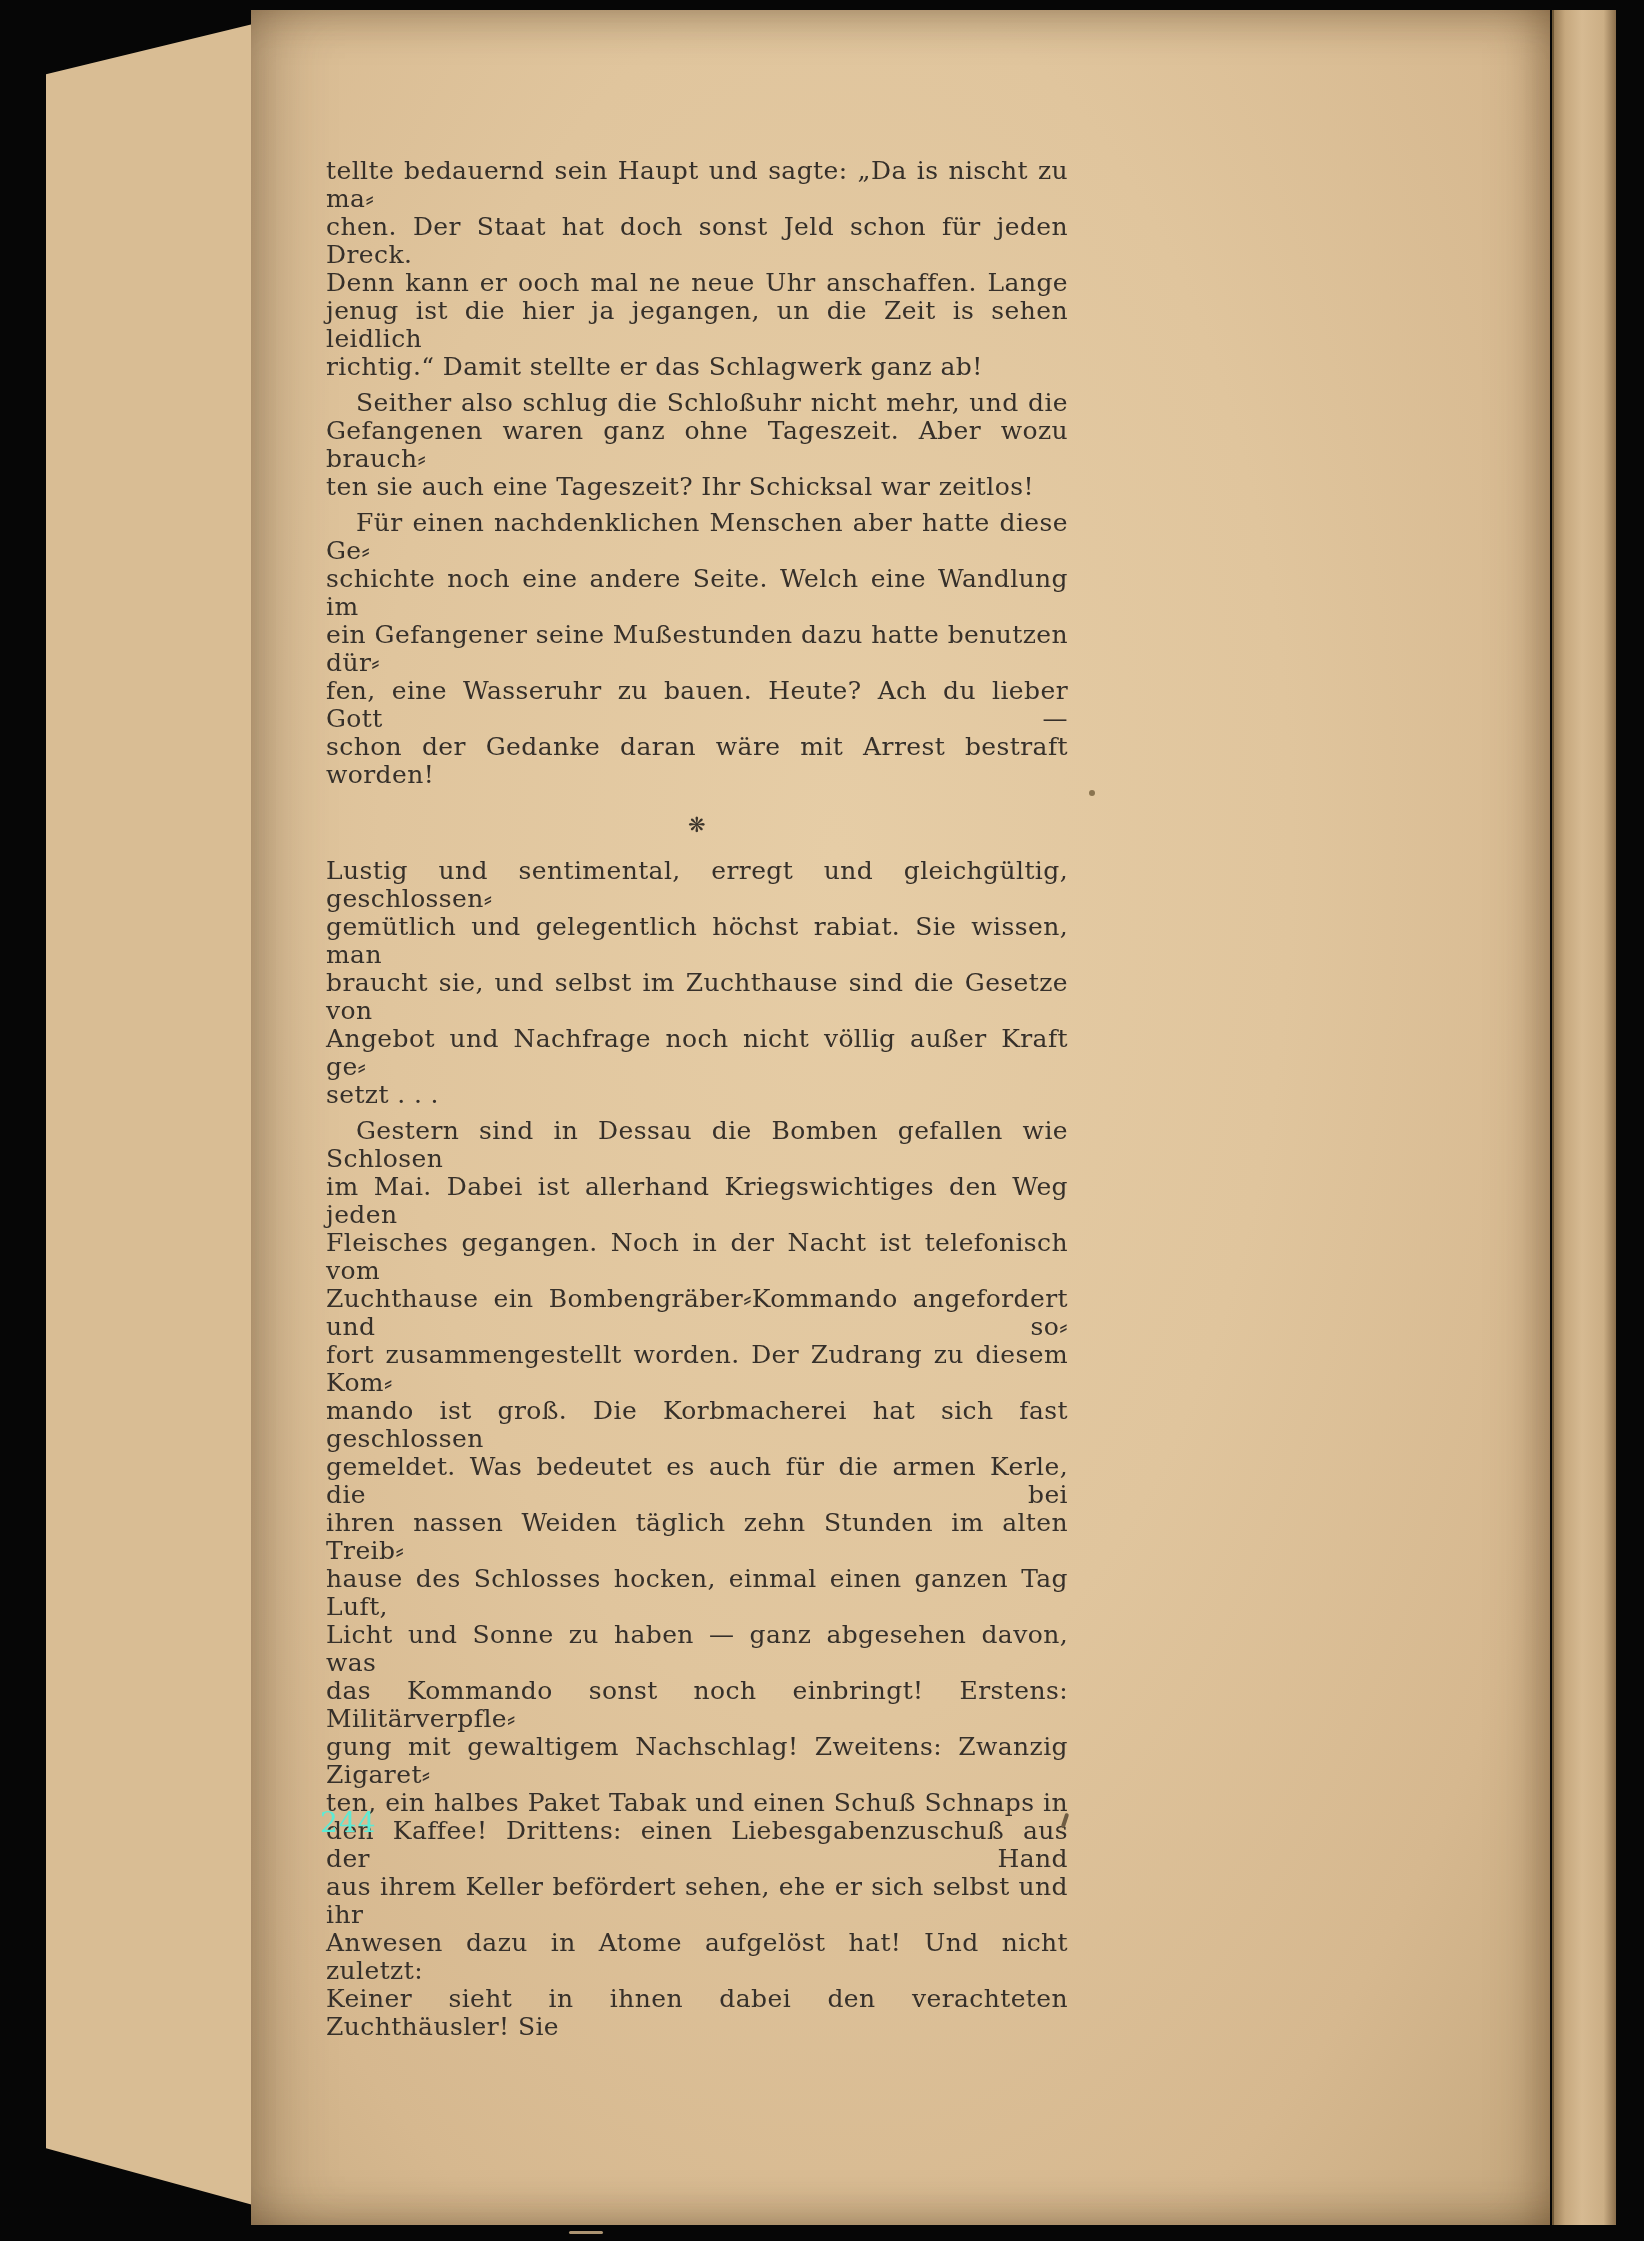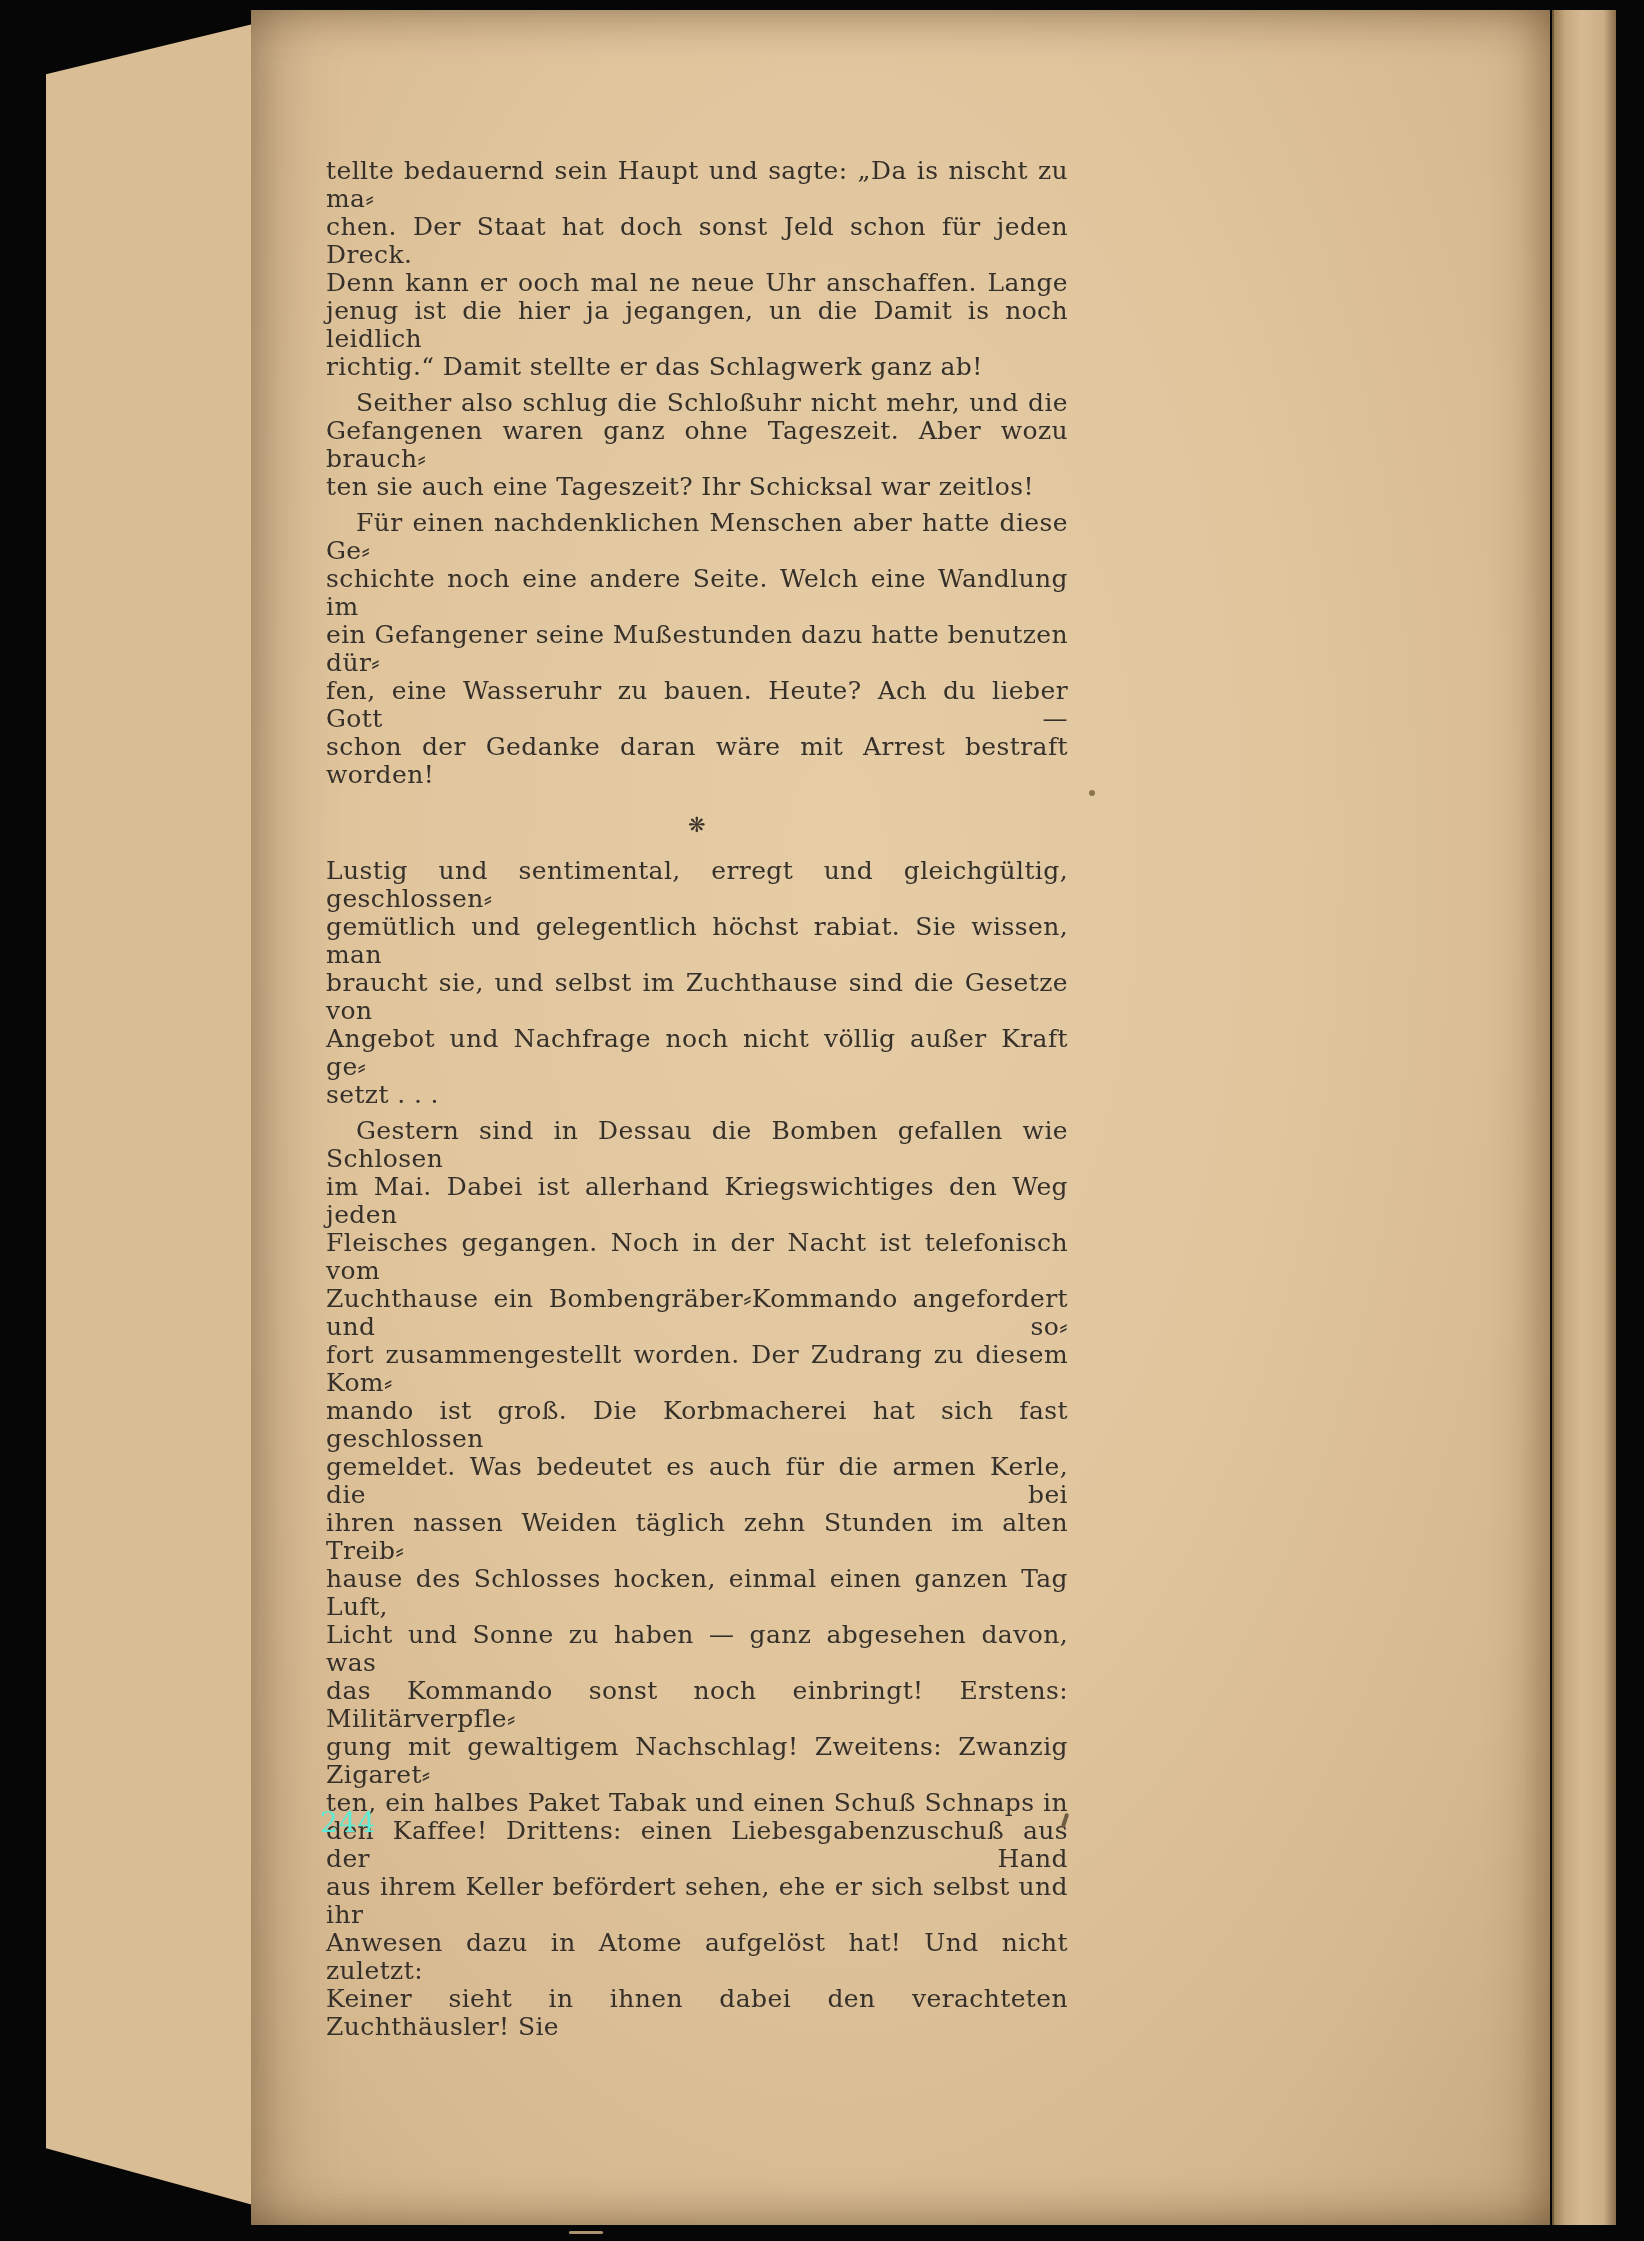--- a/index.html
+++ b/index.html
@@ -139,21 +139,21 @@
 
   <div class="page-main"></div>
 
   <div class="page-next"></div>
 
   <div class="text-block">
       <div class="paragraph">
         <div class="line">tellte bedauernd sein Haupt und sagte: „Da is nischt zu ma⸗</div>
         <div class="line">chen. Der Staat hat doch sonst Jeld schon für jeden Dreck.</div>
         <div class="line">Denn kann er ooch mal ne neue Uhr anschaffen. Lange</div>
-        <div class="line">jenug ist die hier ja jegangen, un die Damit is noch leidlich</div>
+        <div class="line">jenug ist die hier ja jegangen, un die Zeit is sehen leidlich</div>
         <div class="line last">richtig.“ Damit stellte er das Schlagwerk ganz ab!</div>
       </div>
       <div class="paragraph">
         <div class="line indent">Seither also schlug die Schloßuhr nicht mehr, und die</div>
         <div class="line">Gefangenen waren ganz ohne Tageszeit. Aber wozu brauch⸗</div>
         <div class="line last">ten sie auch eine Tageszeit? Ihr Schicksal war zeitlos!</div>
       </div>
       <div class="paragraph">
         <div class="line indent">Für einen nachdenklichen Menschen aber hatte diese Ge⸗</div>
         <div class="line">schichte noch eine andere Seite. Welch eine Wandlung im</div>

